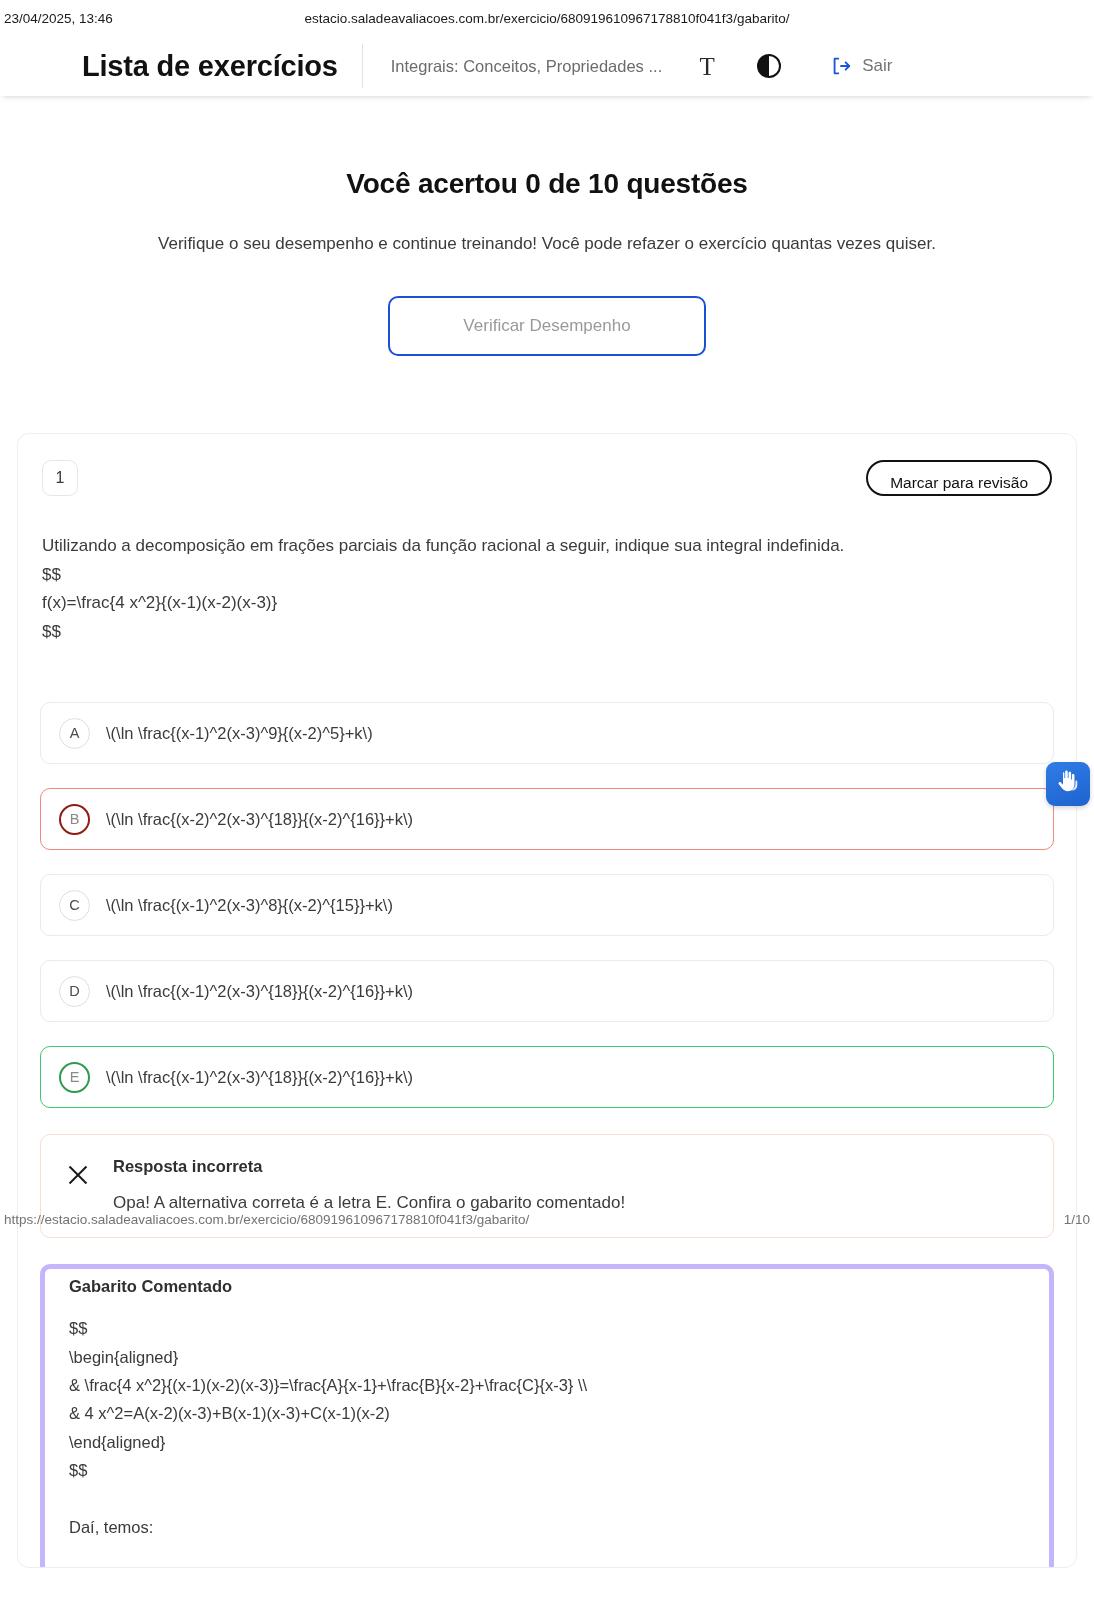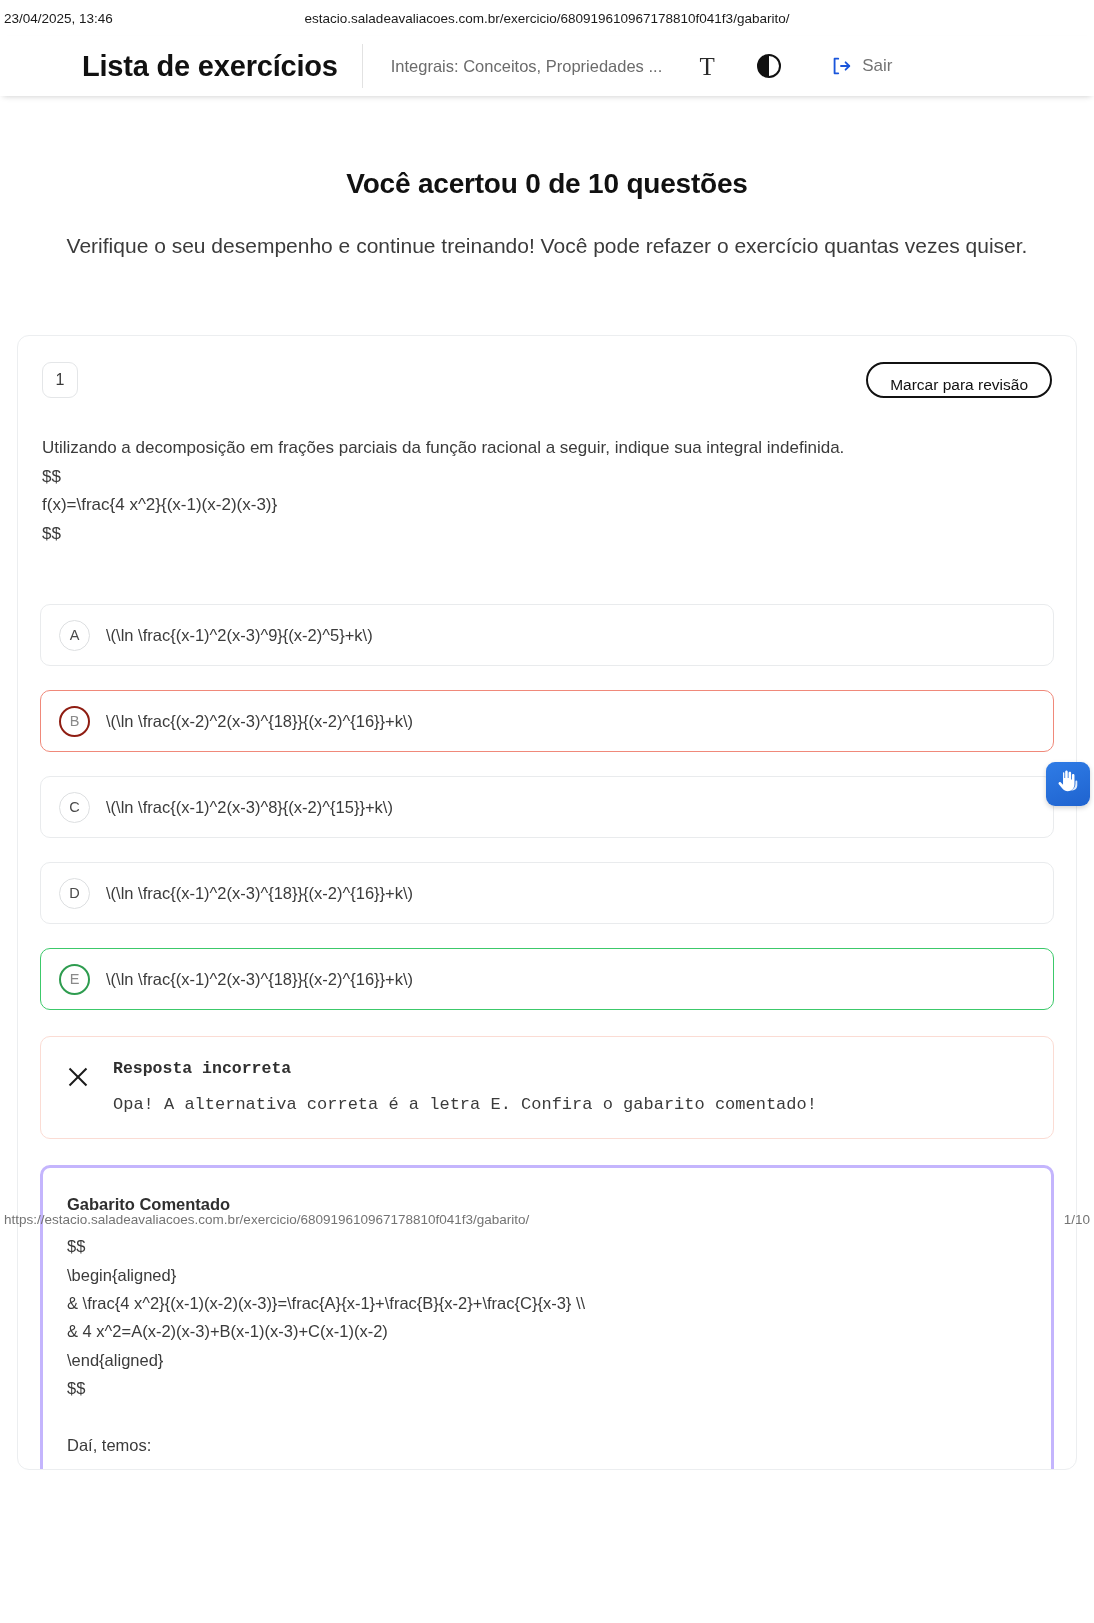--- a/index.html
+++ b/index.html
@@ -99,21 +99,21 @@
     text-align: center;
   }
   .results h1 {
     font-size: 28px;
     font-weight: bold;
     color: #111111;
     letter-spacing: -0.2px;
   }
   .results .subtitle {
     margin-top: 34px;
-    font-size: 21px;
+    font-size: 17px;
     color: #3b3b3b;
   }
   .perf-btn {
     margin: 42px auto 0;
     display: block;
     width: 318px;
     height: 60px;
     border: 2px solid #1a4fd6;
     border-radius: 10px;
     background: #ffffff;
@@ -215,21 +215,20 @@
 
   
   .feedback {
     display: flex;
     gap: 22px;
     align-items: flex-start;
     border: 1px solid #fbdcd4;
     border-radius: 10px;
     padding: 22px 24px 24px;
     margin-top: 26px;
-    font-family: Liberation Mono, monospace;
   }
   .fb-icon {
     flex: 0 0 auto;
     width: 26px;
     height: 26px;
     margin-top: 5px;
     position: relative;
   }
   .fb-icon::before, .fb-icon::after {
     content: "";
@@ -246,23 +245,23 @@
     color: #2f2f2f;
   }
   .fb-body {
     margin-top: 17px;
     font-size: 17px;
     color: #3b3b3b;
   }
 
   
   .explanation {
-    border: 3px solid #c4b5fd;
+    border: 5px solid #c4b5fd;
     border-radius: 10px;
-    padding: 27px 24px 30px;
+    padding: 8px 24px 30px;
     margin-top: 26px;
   }
   .exp-title {
     font-size: 16.5px;
     font-weight: bold;
     color: #2f2f2f;
   }
   .exp-body {
     margin-top: 18px;
     font-size: 16.5px;
@@ -334,20 +333,21 @@
           <path d="M17 8 L21 12 L17 16"></path>
         </svg>
       </span>
       <span>Sair</span>
     </div>
   </div>
 
   <div class="results">
     <h1>Você acertou 0 de 10 questões</h1>
     <div class="subtitle">Verifique o seu desempenho e continue treinando! Você pode refazer o exercício quantas vezes quiser.</div>
+    <button class="perf-btn">Verificar Desempenho</button>
   </div>
 
   <div class="q-card">
 
     <div class="q-head">
       <div class="q-number">1</div>
       <button class="review-btn">Marcar para revisão</button>
     </div>
 
     <div class="q-statement">Utilizando a decomposição em frações parciais da função racional a seguir, indique sua integral indefinida.

